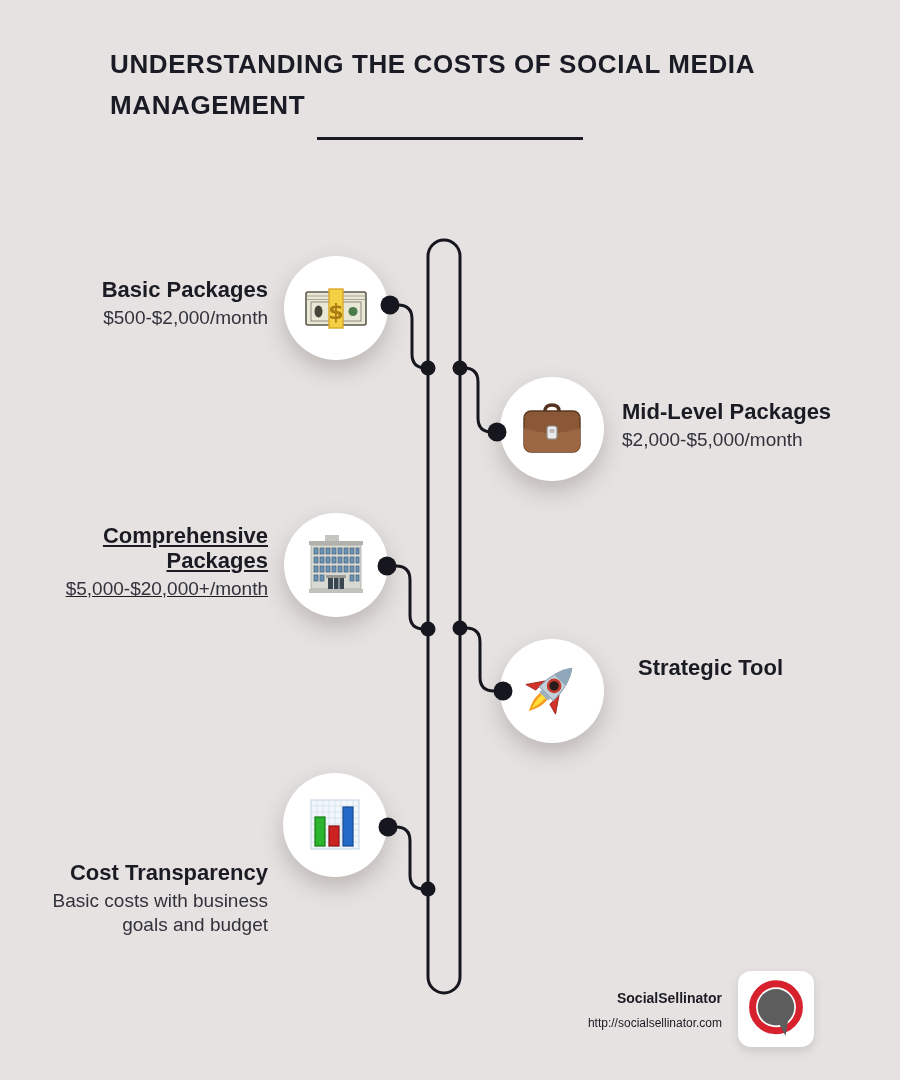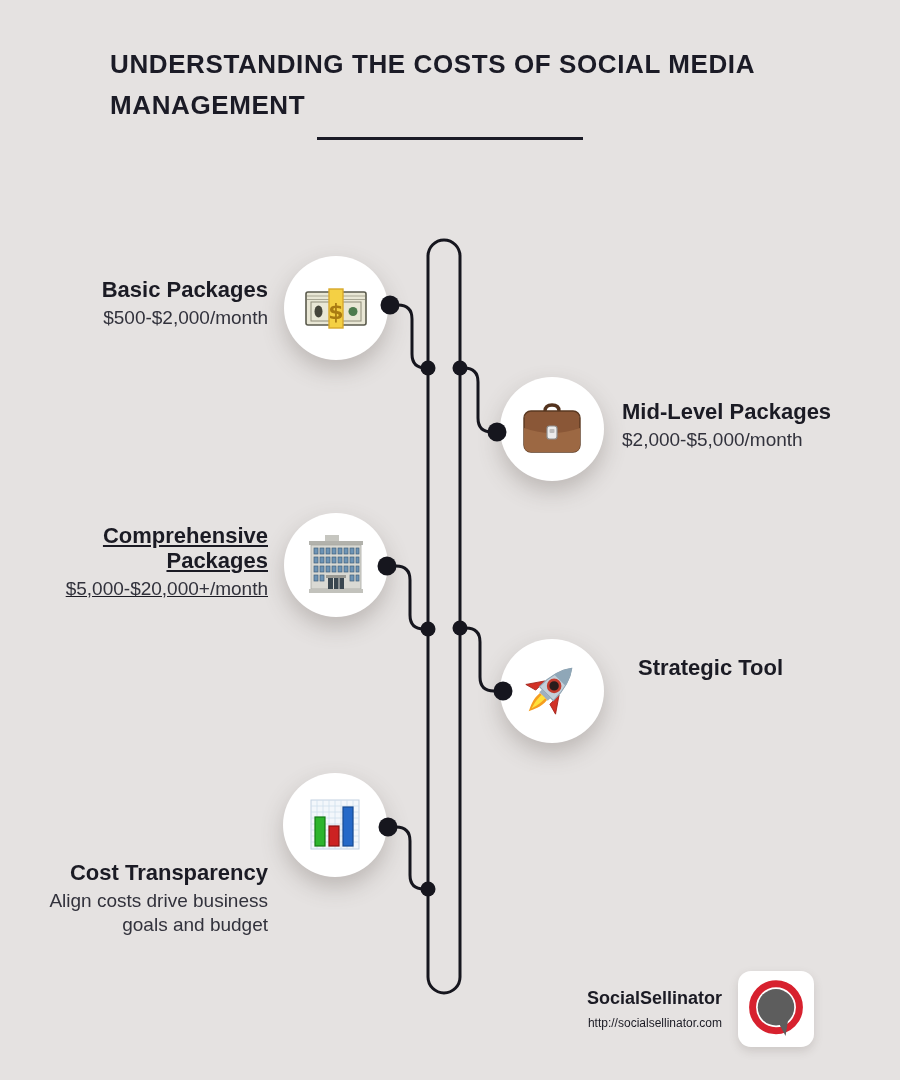--- a/index.html
+++ b/index.html
@@ -33,21 +33,21 @@
   .item-title{font-size:22px;font-weight:700;line-height:25px;color:#1b1b24;}
   .item-sub{font-size:19px;font-weight:400;line-height:24px;color:#32323c;margin-top:4px;}
   .t-basic{right:632px;top:277px;width:280px;}
   .t-mid{left:622px;top:399px;width:280px;}
   .t-comp{right:632px;top:523px;width:250px;text-decoration:underline;}
   .t-strat{left:622px;top:655px;width:232px;margin-left:16px;}
   .t-cost{right:632px;top:842px;width:250px;margin-top:18px;}
 
   
   .footer-text{position:absolute;top:986px;right:178px;text-align:right;z-index:3;color:#1b1b24;}
-  .footer-brand{font-size:18px;font-weight:700;line-height:24px;}
+  .footer-brand{font-size:14px;font-weight:700;line-height:24px;}
   .footer-url{font-size:12px;font-weight:400;line-height:26px;}
   .logo-box{position:absolute;left:738px;top:971px;width:76px;height:76px;background:#ffffff;
     border-radius:13px;box-shadow:0 4px 10px rgba(95,85,80,0.18);display:flex;align-items:center;
     justify-content:center;z-index:3;}
 </style>
 </head>
 <body>
 
 <div class="canvas">
 
@@ -194,21 +194,21 @@
           <line x1="41" y1="4" x2="41" y2="53"></line>
           <line x1="47" y1="4" x2="47" y2="53"></line>
       </g>
       <rect x="9" y="21" width="10" height="29" fill="#2db52d" stroke="#157a15" stroke-width="1.2"></rect>
       <rect x="23" y="30" width="10" height="20" fill="#cc2222" stroke="#881414" stroke-width="1.2"></rect>
       <rect x="37" y="11" width="10" height="39" fill="#2569c8" stroke="#164a92" stroke-width="1.2"></rect>
     </svg>
   </div>
   <div class="item-text left t-cost">
     <div class="item-title">Cost Transparency</div>
-    <div class="item-sub">Align costs drive business goals and budget</div>
+    <div class="item-sub">Basic costs with business goals and budget</div>
   </div>
 
   <div class="footer-text">
     <div class="footer-brand">SocialSellinator</div>
     <div class="footer-url">http://socialsellinator.com</div>
   </div>
   <div class="logo-box">
     <svg width="66" height="66" viewBox="0 0 76 76">
       <circle cx="38" cy="36" r="27" fill="none" stroke="#d7212e" stroke-width="8"></circle>
       <circle cx="38" cy="36" r="21" fill="#5d5d5d"></circle>

